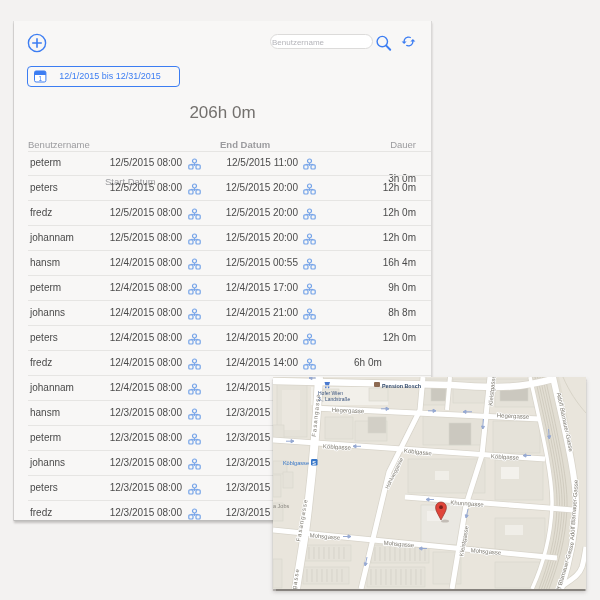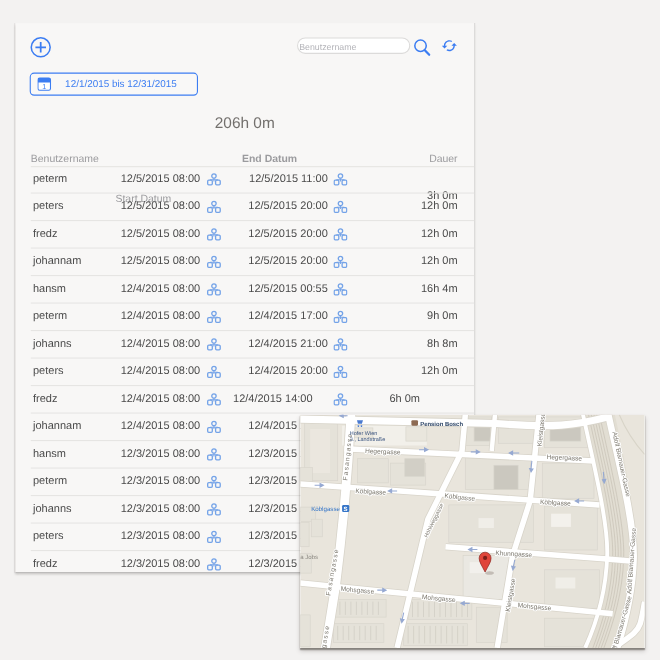--- a/index.html
+++ b/index.html
@@ -34,21 +34,21 @@
   </svg>
 
   <div class="abs" style="left:13px;top:45px;width:151px;height:19px;border:1px solid #3c7df2;border-radius:4px;background:#f9f8f7;"></div>
   <svg class="abs" style="left:20px;top:49px" width="13" height="13" viewBox="0 0 13 13">
     <rect x="0.5" y="1" width="11.4" height="11" rx="1.6" fill="#fff" stroke="#3c7df2" stroke-width="1"></rect>
     <path d="M0.5 2.6 a1.6 1.6 0 0 1 1.6-1.6 h8.2 a1.6 1.6 0 0 1 1.6 1.6 V5 H0.5 Z" fill="#3c7df2"></path>
     <text x="6.2" y="10.6" font-size="6.5" fill="#3c7df2" text-anchor="middle" font-family="Liberation Sans">1</text>
   </svg>
   <div class="abs blue" style="left:36px;top:50px;width:120px;text-align:center;font-size:9px;">12/1/2015 bis 12/31/2015</div>
 
-  <div class="abs" style="left:0;top:82px;width:417px;text-align:center;font-size:14px;color:#73706d;">206h 0m</div>
+  <div class="abs" style="left:0;top:82px;width:417px;text-align:center;font-size:17px;color:#73706d;">206h 0m</div>
 
   <div class="abs hdr" style="left:14px;top:118px;">Benutzername</div>
   <div class="abs hdr" style="left:91px;top:118px;margin-top:37px;">Start Datum</div>
   <div class="abs hdr" style="left:206px;top:118px;font-weight:bold;">End Datum</div>
   <div class="abs hdr" style="left:352px;top:118px;width:50px;text-align:right;">Dauer</div>
   <div class="sep" style="top:130px;"></div>
   <div id="rows">
       <div class="abs cell" style="left:16px;top:136px;">peterm</div>
       <div class="abs cell" style="left:68px;top:136px;width:100px;text-align:right;">12/5/2015 08:00</div>
       <div class="abs" style="left:173.5px;top:135px;"><svg width="13" height="12" viewBox="0 0 13 12">
@@ -220,21 +220,21 @@
       <div class="abs cell" style="left:16px;top:336px;">fredz</div>
       <div class="abs cell" style="left:68px;top:336px;width:100px;text-align:right;">12/4/2015 08:00</div>
       <div class="abs" style="left:173.5px;top:335px;"><svg width="13" height="12" viewBox="0 0 13 12">
           <g fill="none" stroke="#74a3e8" stroke-width="1.2">
             <circle cx="6.5" cy="3" r="2"></circle>
             <rect x="0.8" y="6.8" width="4.2" height="4.2" rx="1"></rect>
             <rect x="8" y="6.8" width="4.2" height="4.2" rx="1"></rect>
             <path d="M6.5 5 v3 M3 7 v-0.6 h7 v0.6" stroke-width="0.9"></path>
           </g>
         </svg></div>
-      <div class="abs cell" style="left:184px;top:336px;width:100px;text-align:center;">12/4/2015 14:00</div>
+      <div class="abs cell" style="left:184px;top:336px;width:100px;text-align:right;">12/4/2015 14:00</div>
       <div class="abs" style="left:288.5px;top:335px;"><svg width="13" height="12" viewBox="0 0 13 12">
           <g fill="none" stroke="#74a3e8" stroke-width="1.2">
             <circle cx="6.5" cy="3" r="2"></circle>
             <rect x="0.8" y="6.8" width="4.2" height="4.2" rx="1"></rect>
             <rect x="8" y="6.8" width="4.2" height="4.2" rx="1"></rect>
             <path d="M6.5 5 v3 M3 7 v-0.6 h7 v0.6" stroke-width="0.9"></path>
           </g>
         </svg></div>
       <div class="abs cell" style="left:340px;top:336px;width:62px;text-align:left;">6h 0m</div>
       <div class="sep" style="top:353.5px;"></div>

